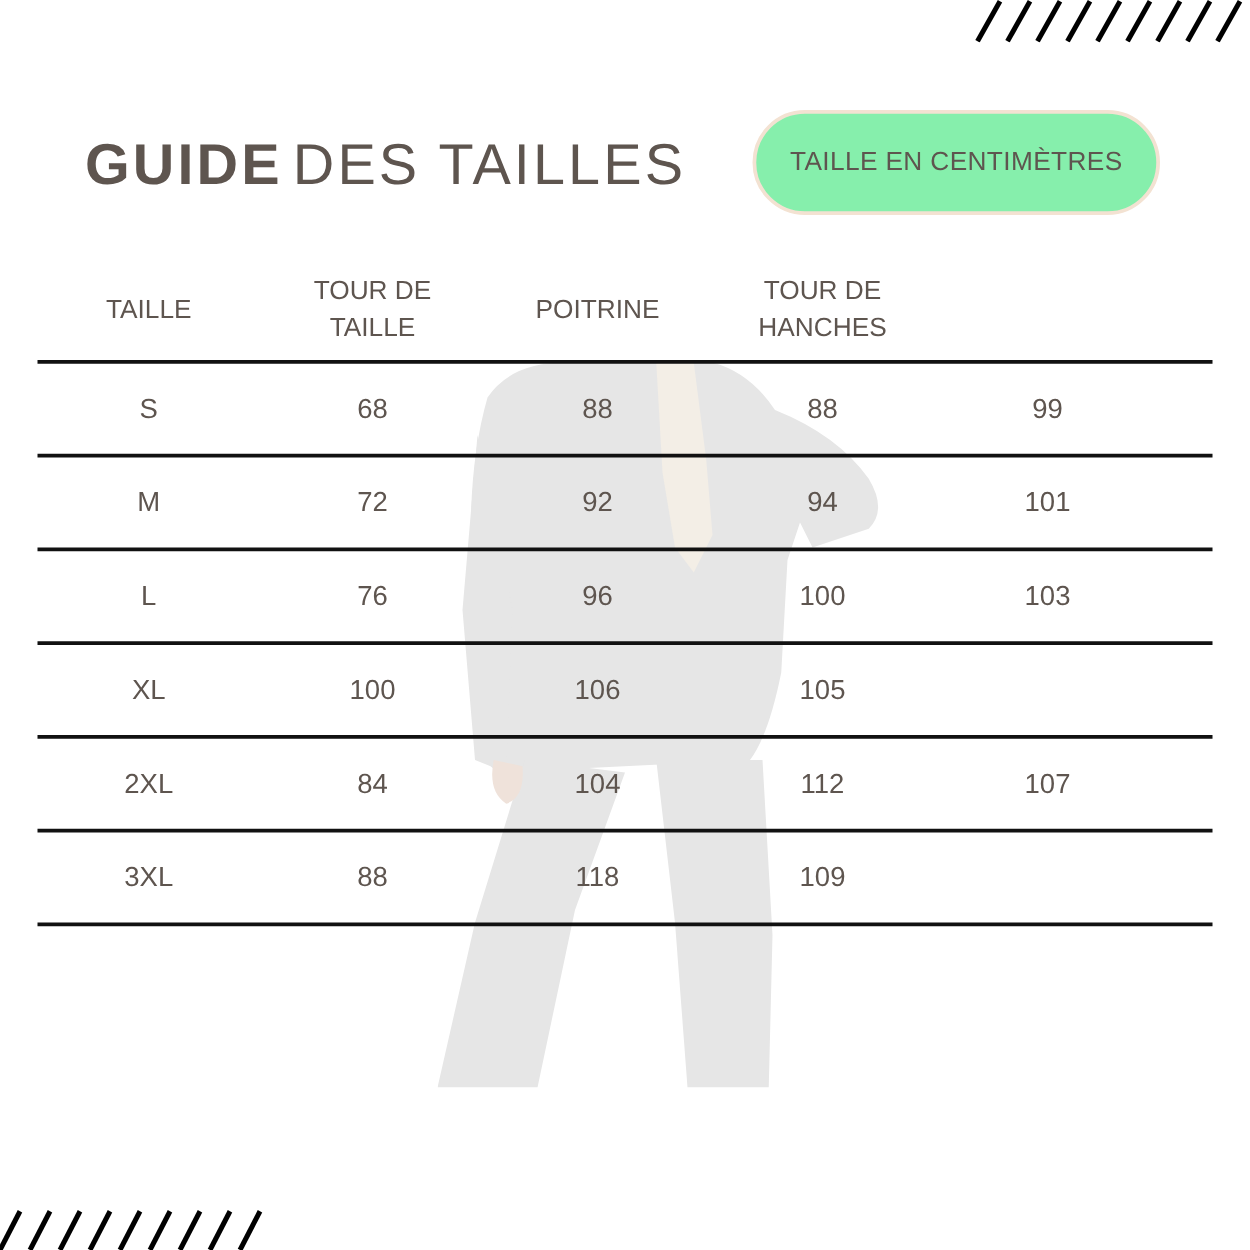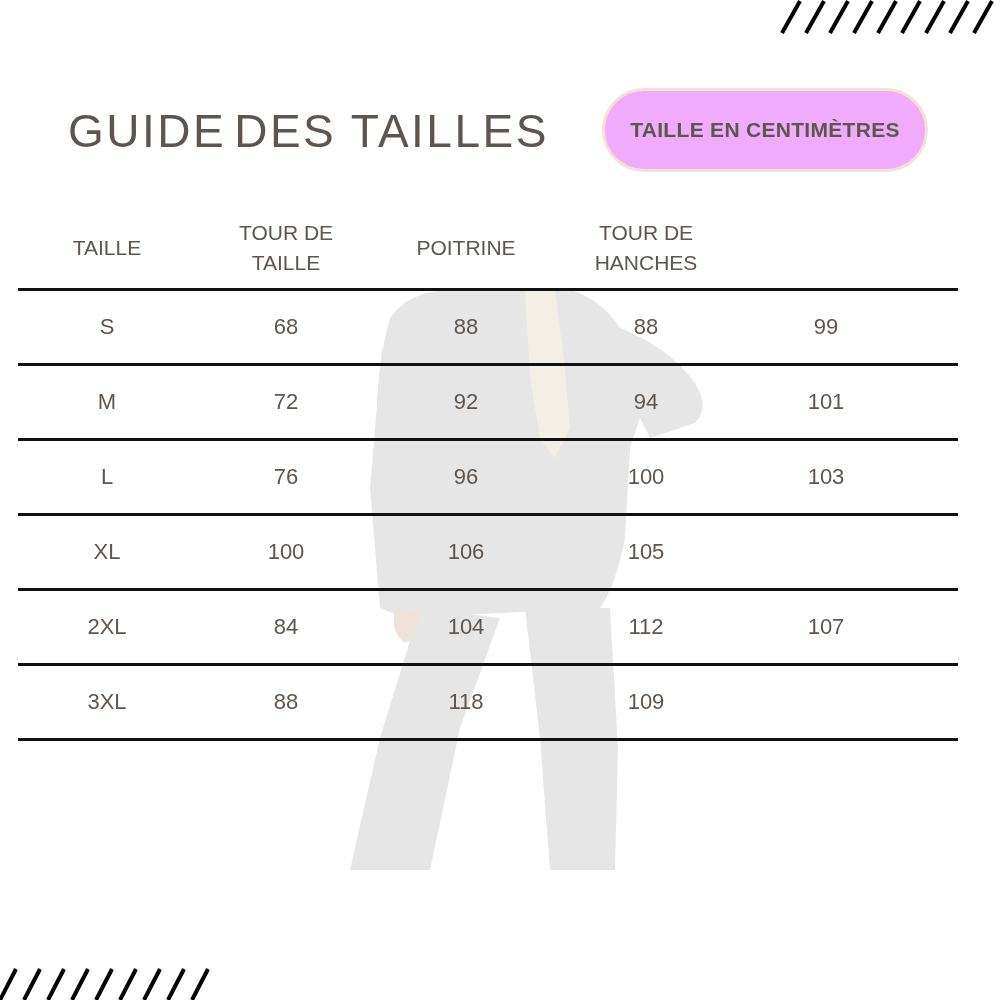--- a/index.html
+++ b/index.html
@@ -40,48 +40,47 @@
     .title {
       position: absolute;
       left: 68px;
       top: 104px;
       font-size: 46px;
       letter-spacing: 2.5px;
       color: #5e554f;
       white-space: nowrap;
       z-index: 2;
     }
-    .title .light { font-weight: 400; text-align: right; }
+    .title .light { font-weight: 700; text-align: right; }
     .title .bold { font-weight: 400; margin-left: 8px; }
 
     
     .unit-pill {
       position: absolute;
       left: 602px;
       top: 88px;
       width: 326px;
       height: 84px;
       border: 3px solid #f3e2d2;
       border-radius: 44px;
       box-sizing: border-box;
       display: flex;
       align-items: center;
       justify-content: center;
       font-size: 21px;
       color: #5e554f;
       letter-spacing: 0.3px;
-      background: #f0abfc;
+      background: #86efac;
       z-index: 2;
-      font-weight: bold;
     }
 
     
     .size-table {
       position: absolute;
-      left: 18px;
+      left: 30px;
       top: 208px;
       width: 940px;
       z-index: 2;
     }
     .header-row {
       display: grid;
       grid-template-columns: 178px 180px 180px 180px 180px 42px;
       height: 80px;
       align-items: center;
       border-bottom: 3px solid #111111;

